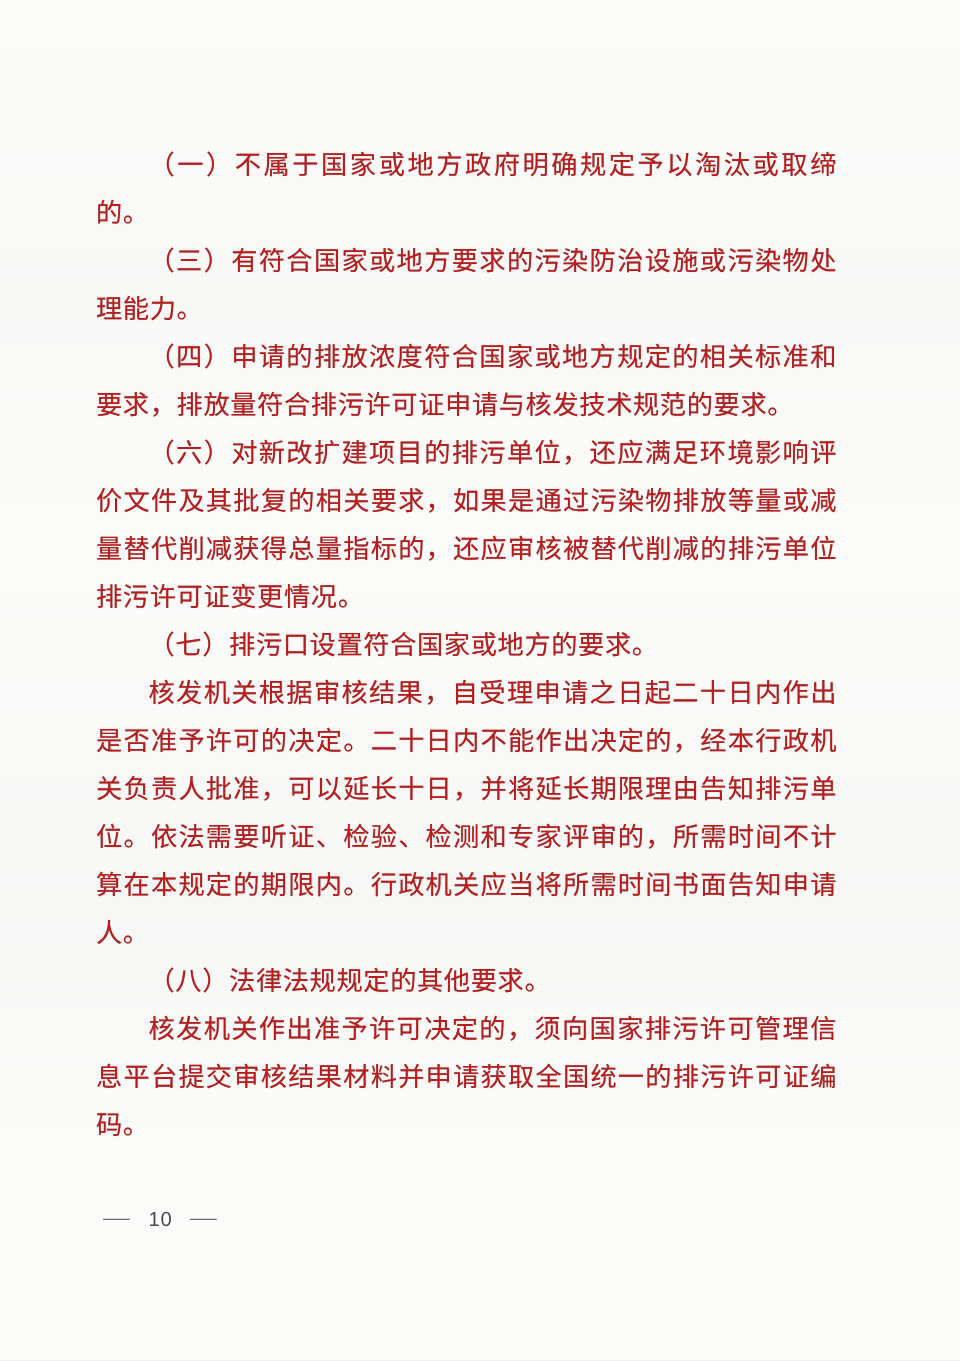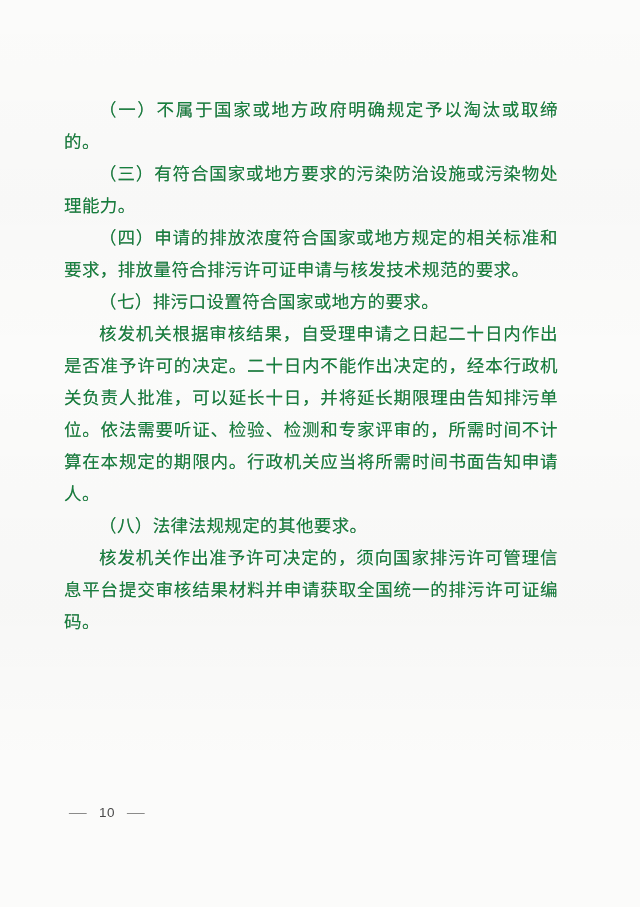--- a/index.html
+++ b/index.html
@@ -29,21 +29,21 @@
         rgba(0,0,0,0.00) 40%,
         rgba(0,0,0,0.015) 67%,
         rgba(0,0,0,0.00) 85%);
     pointer-events: none;
   }
   .content {
     position: absolute;
     left: 64px;
     top: 94px;
     width: 494px;
-    color: #15803d;
+    color: #b91c1c;
     font-size: 17.5px;
     line-height: 32px;
     text-align: justify;
     text-shadow: 0 0 0.5px rgba(70,70,70,0.55);
   }
   .content p {
     margin: 0;
     padding: 0;
     text-indent: 2em;
     letter-spacing: 0.4px;
@@ -70,20 +70,21 @@
 </style>
 </head>
 <body>
 
 <div class="page">
 
   <div class="content">
     <p>（一）不属于国家或地方政府明确规定予以淘汰或取缔的。</p>
     <p>（三）有符合国家或地方要求的污染防治设施或污染物处理能力。</p>
     <p>（四）申请的排放浓度符合国家或地方规定的相关标准和要求，排放量符合排污许可证申请与核发技术规范的要求。</p>
+    <p>（六）对新改扩建项目的排污单位，还应满足环境影响评价文件及其批复的相关要求，如果是通过污染物排放等量或减量替代削减获得总量指标的，还应审核被替代削减的排污单位排污许可证变更情况。</p>
     <p>（七）排污口设置符合国家或地方的要求。</p>
     <p>核发机关根据审核结果，自受理申请之日起二十日内作出是否准予许可的决定。二十日内不能作出决定的，经本行政机关负责人批准，可以延长十日，并将延长期限理由告知排污单位。依法需要听证、检验、检测和专家评审的，所需时间不计算在本规定的期限内。行政机关应当将所需时间书面告知申请人。</p>
     <p>（八）法律法规规定的其他要求。</p>
     <p>核发机关作出准予许可决定的，须向国家排污许可管理信息平台提交审核结果材料并申请获取全国统一的排污许可证编码。</p>
   </div>
 
   <div class="footer">
     <span class="dash">—</span>
     <span class="num">10</span>
     <span class="dash">—</span>

